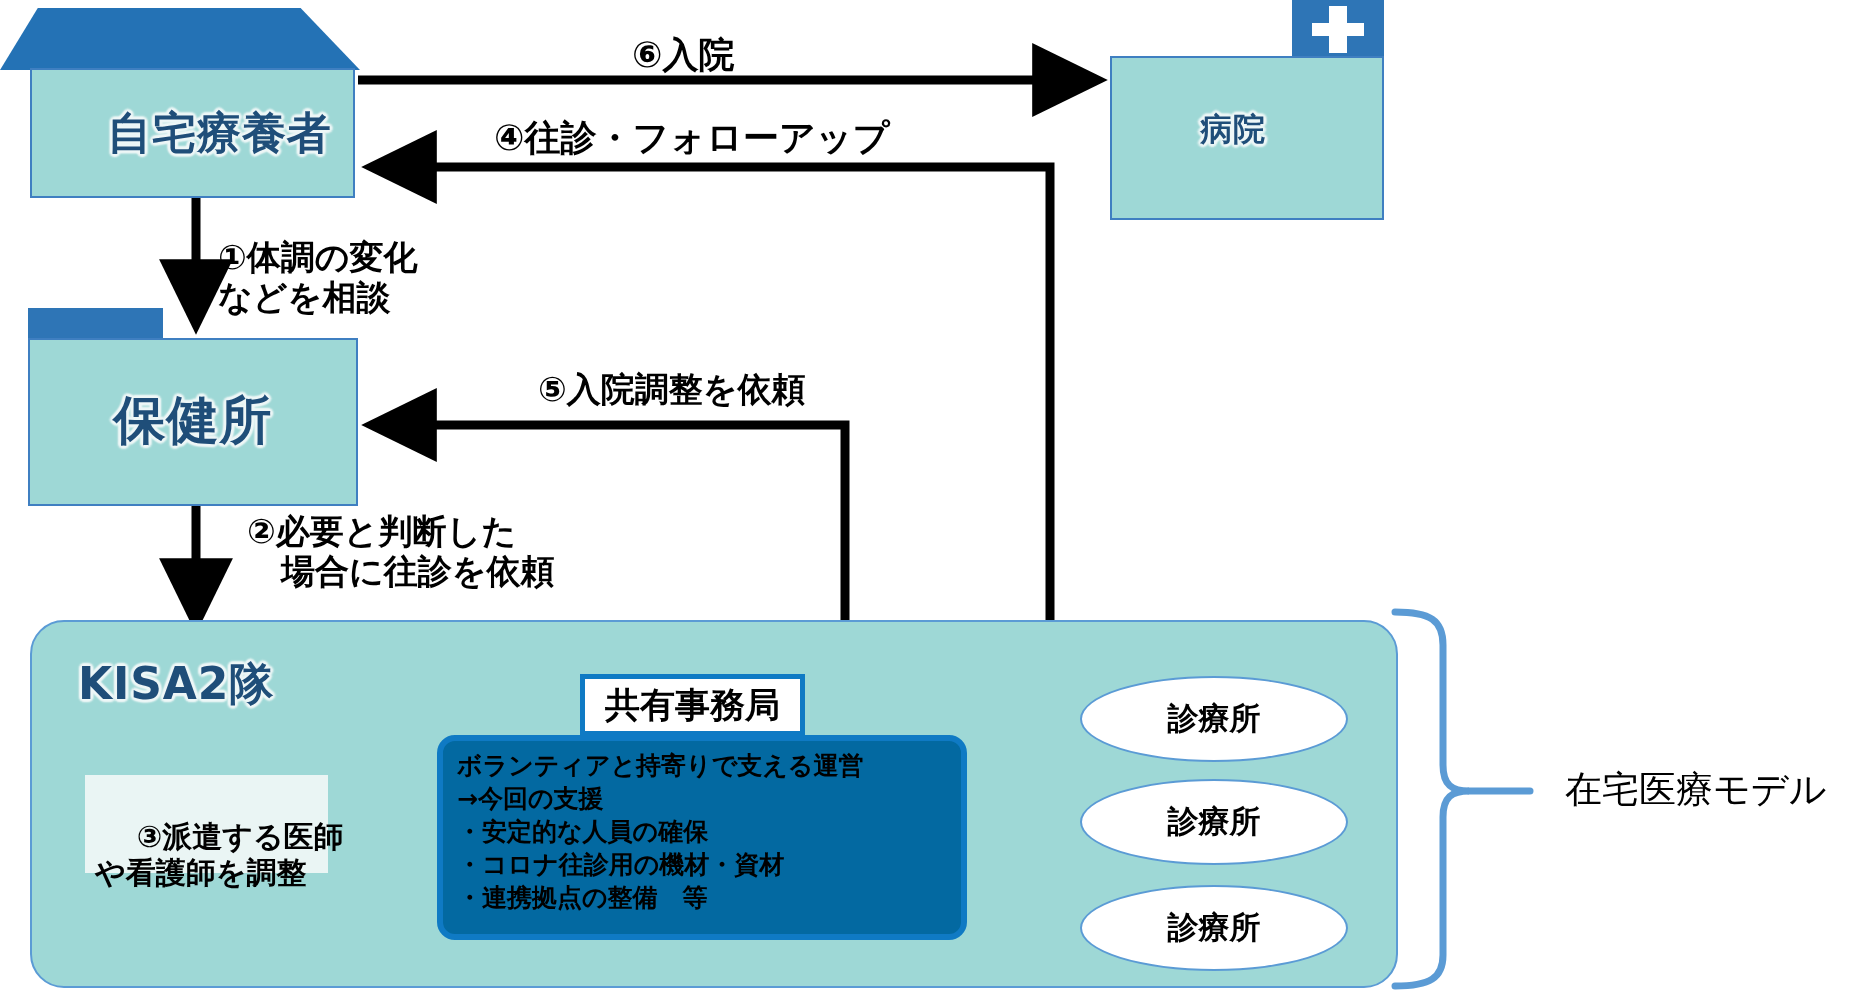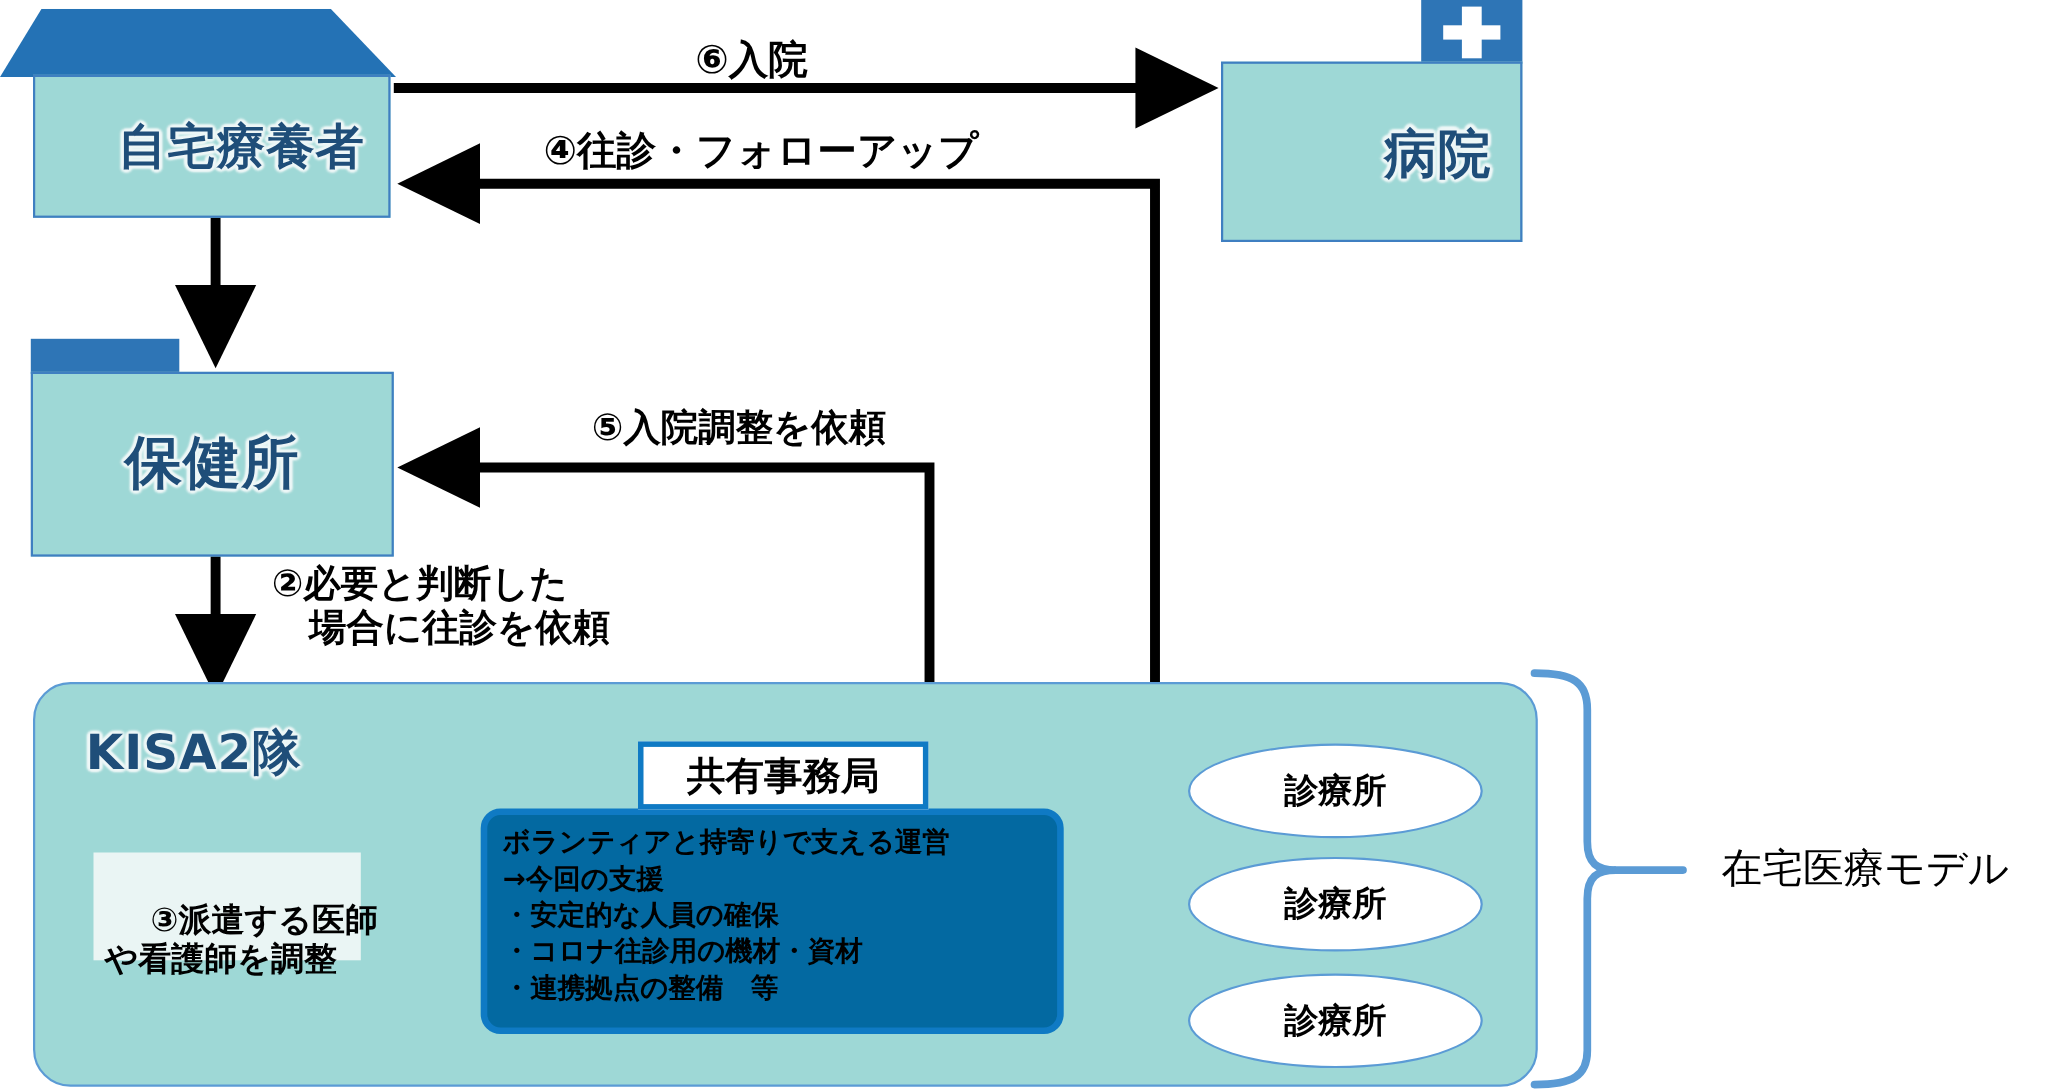--- a/index.html
+++ b/index.html
@@ -114,21 +114,21 @@
     <div class="body" style="left:30px;top:60px;width:325px;height:130px;"></div>
     <div class="nodeLabel" style="top:96px;left:30px;width:379px;font-size:44px;">自宅療養者</div>
   </div>
 
   <div class="folder" style="left:1110px;top:0px;width:285px;height:220px;">
     <div class="crossBadge" style="left:182px;top:0px;width:92px;height:58px;">
       <div class="hbar" style="left:20px;top:23px;width:52px;height:13px;"></div>
       <div class="vbar" style="left:37px;top:6px;width:18px;height:47px;"></div>
     </div>
     <div class="body" style="left:0px;top:56px;width:274px;height:164px;"></div>
-    <div class="nodeLabel" style="top:108px;left:0px;width:246px;font-size:48px;text-align:right;">病院</div>
+    <div class="nodeLabel" style="top:108px;left:0px;width:246px;font-size:32px;">病院</div>
   </div>
 
   <div class="folder" style="left:28px;top:308px;width:330px;height:198px;">
     <div class="tab" style="left:0px;top:0px;width:135px;height:32px;"></div>
     <div class="body" style="left:0px;top:30px;width:330px;height:168px;"></div>
     <div class="nodeLabel" style="top:78px;left:0px;width:330px;font-size:52px;">保健所</div>
   </div>
 
   <div class="bigbox" style="left:30px;top:620px;width:1368px;height:368px;"></div>
 
@@ -139,38 +139,40 @@
 や看護師を調整</span>
   </div>
 
   <div class="secBody" style="left:437px;top:735px;width:530px;height:205px;">
     <div class="inner" style="font-size:25px;font-weight:bold;">ボランティアと持寄りで支える運営
 →今回の支援
 ・安定的な人員の確保
 ・コロナ往診用の機材・資材
 ・連携拠点の整備　等</div>
   </div>
-  <div class="secTitle" style="left:580px;top:674px;width:264px;height:62px;font-size:35px;">
+  <div class="secTitle" style="left:580px;top:674px;width:225px;height:62px;font-size:35px;">
     <span>共有事務局</span>
   </div>
 
   <div class="clinic" style="left:1080px;top:676px;width:268px;height:86px;font-size:31px;">
     <span>診療所</span>
   </div>
   <div class="clinic" style="left:1080px;top:779px;width:268px;height:86px;font-size:31px;">
     <span>診療所</span>
   </div>
   <div class="clinic" style="left:1080px;top:885px;width:268px;height:86px;font-size:31px;">
     <span>診療所</span>
   </div>
 
   <div class="txt" style="left:632px;top:34px;font-size:36px;font-weight:bold;">⑥入院</div>
 
   <div class="txt" style="left:494px;top:117px;font-size:36px;font-weight:bold;">④往診・フォローアップ</div>
 
+  <div class="txt" style="left:218px;top:237px;font-size:34px;font-weight:bold;">①体調の変化
+などを相談</div>
 
   <div class="txt" style="left:538px;top:369px;font-size:34px;font-weight:bold;">⑤入院調整を依頼</div>
 
   <div class="txt" style="left:215px;top:511px;font-size:34px;font-weight:bold;margin-left:32px;">②必要と判断した
 　場合に往診を依頼</div>
 
   <div class="txt" style="left:1565px;top:768px;font-size:37px;">在宅医療モデル</div>
 
 </div>
 

